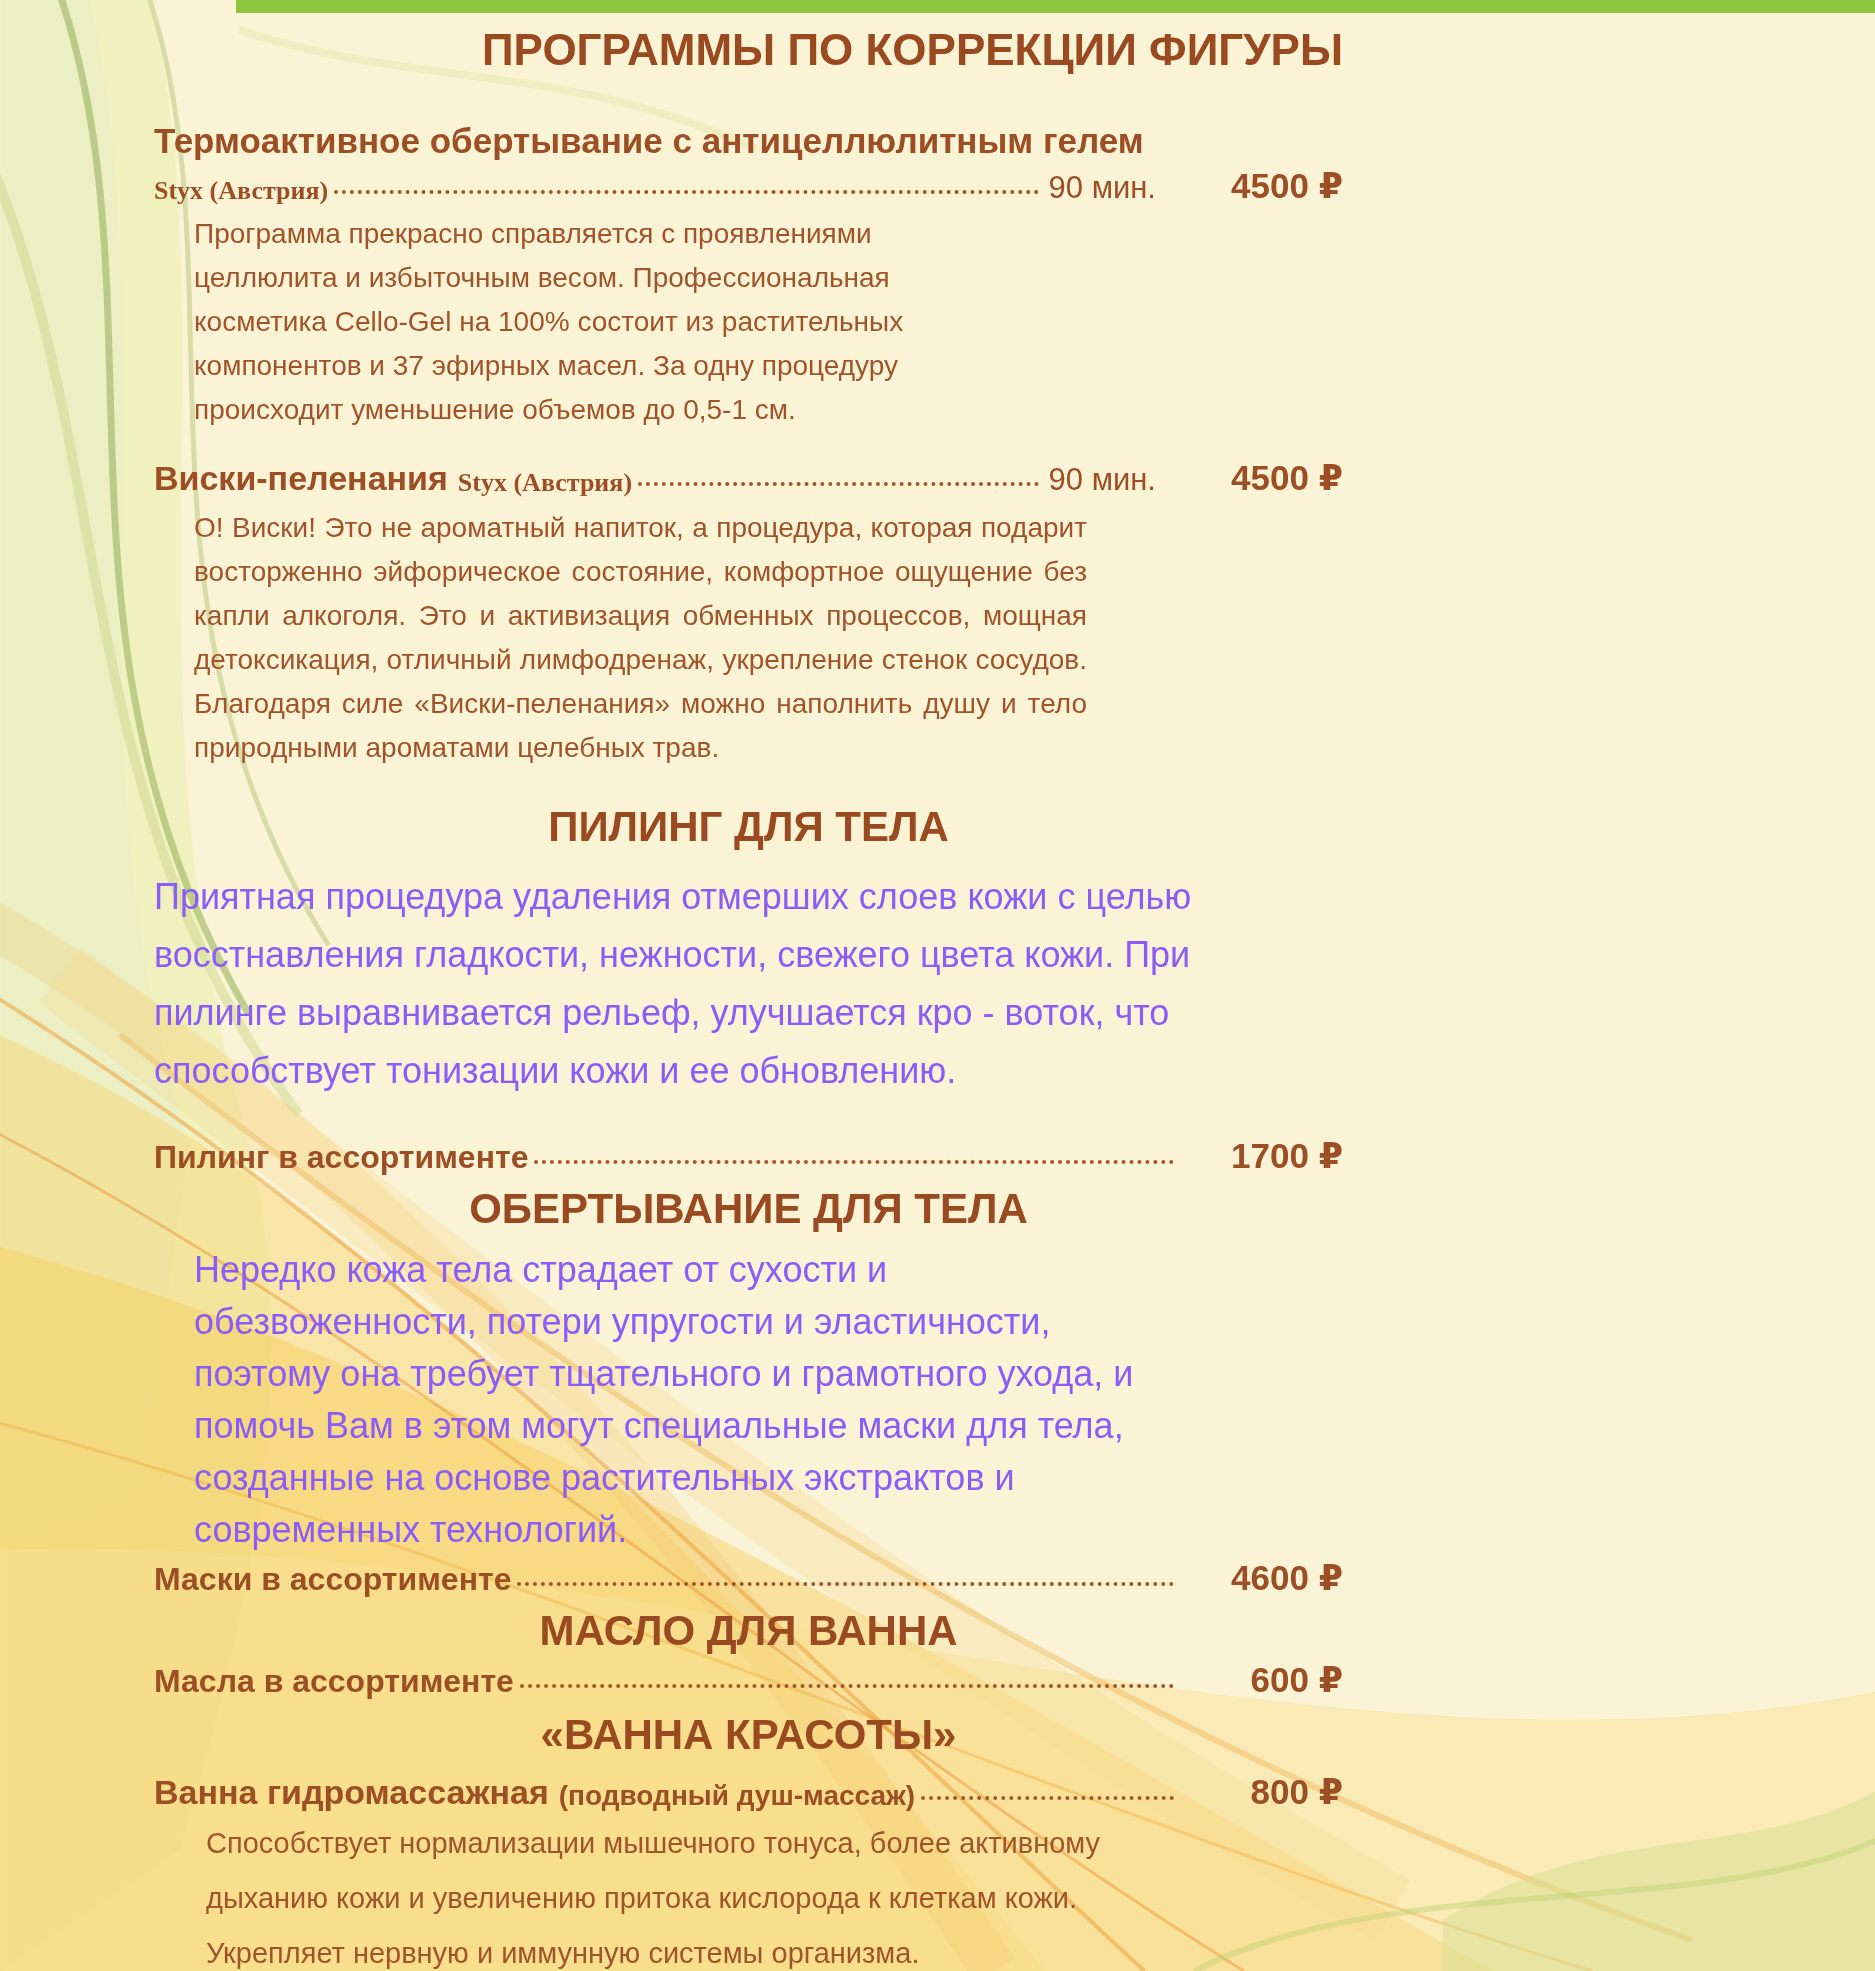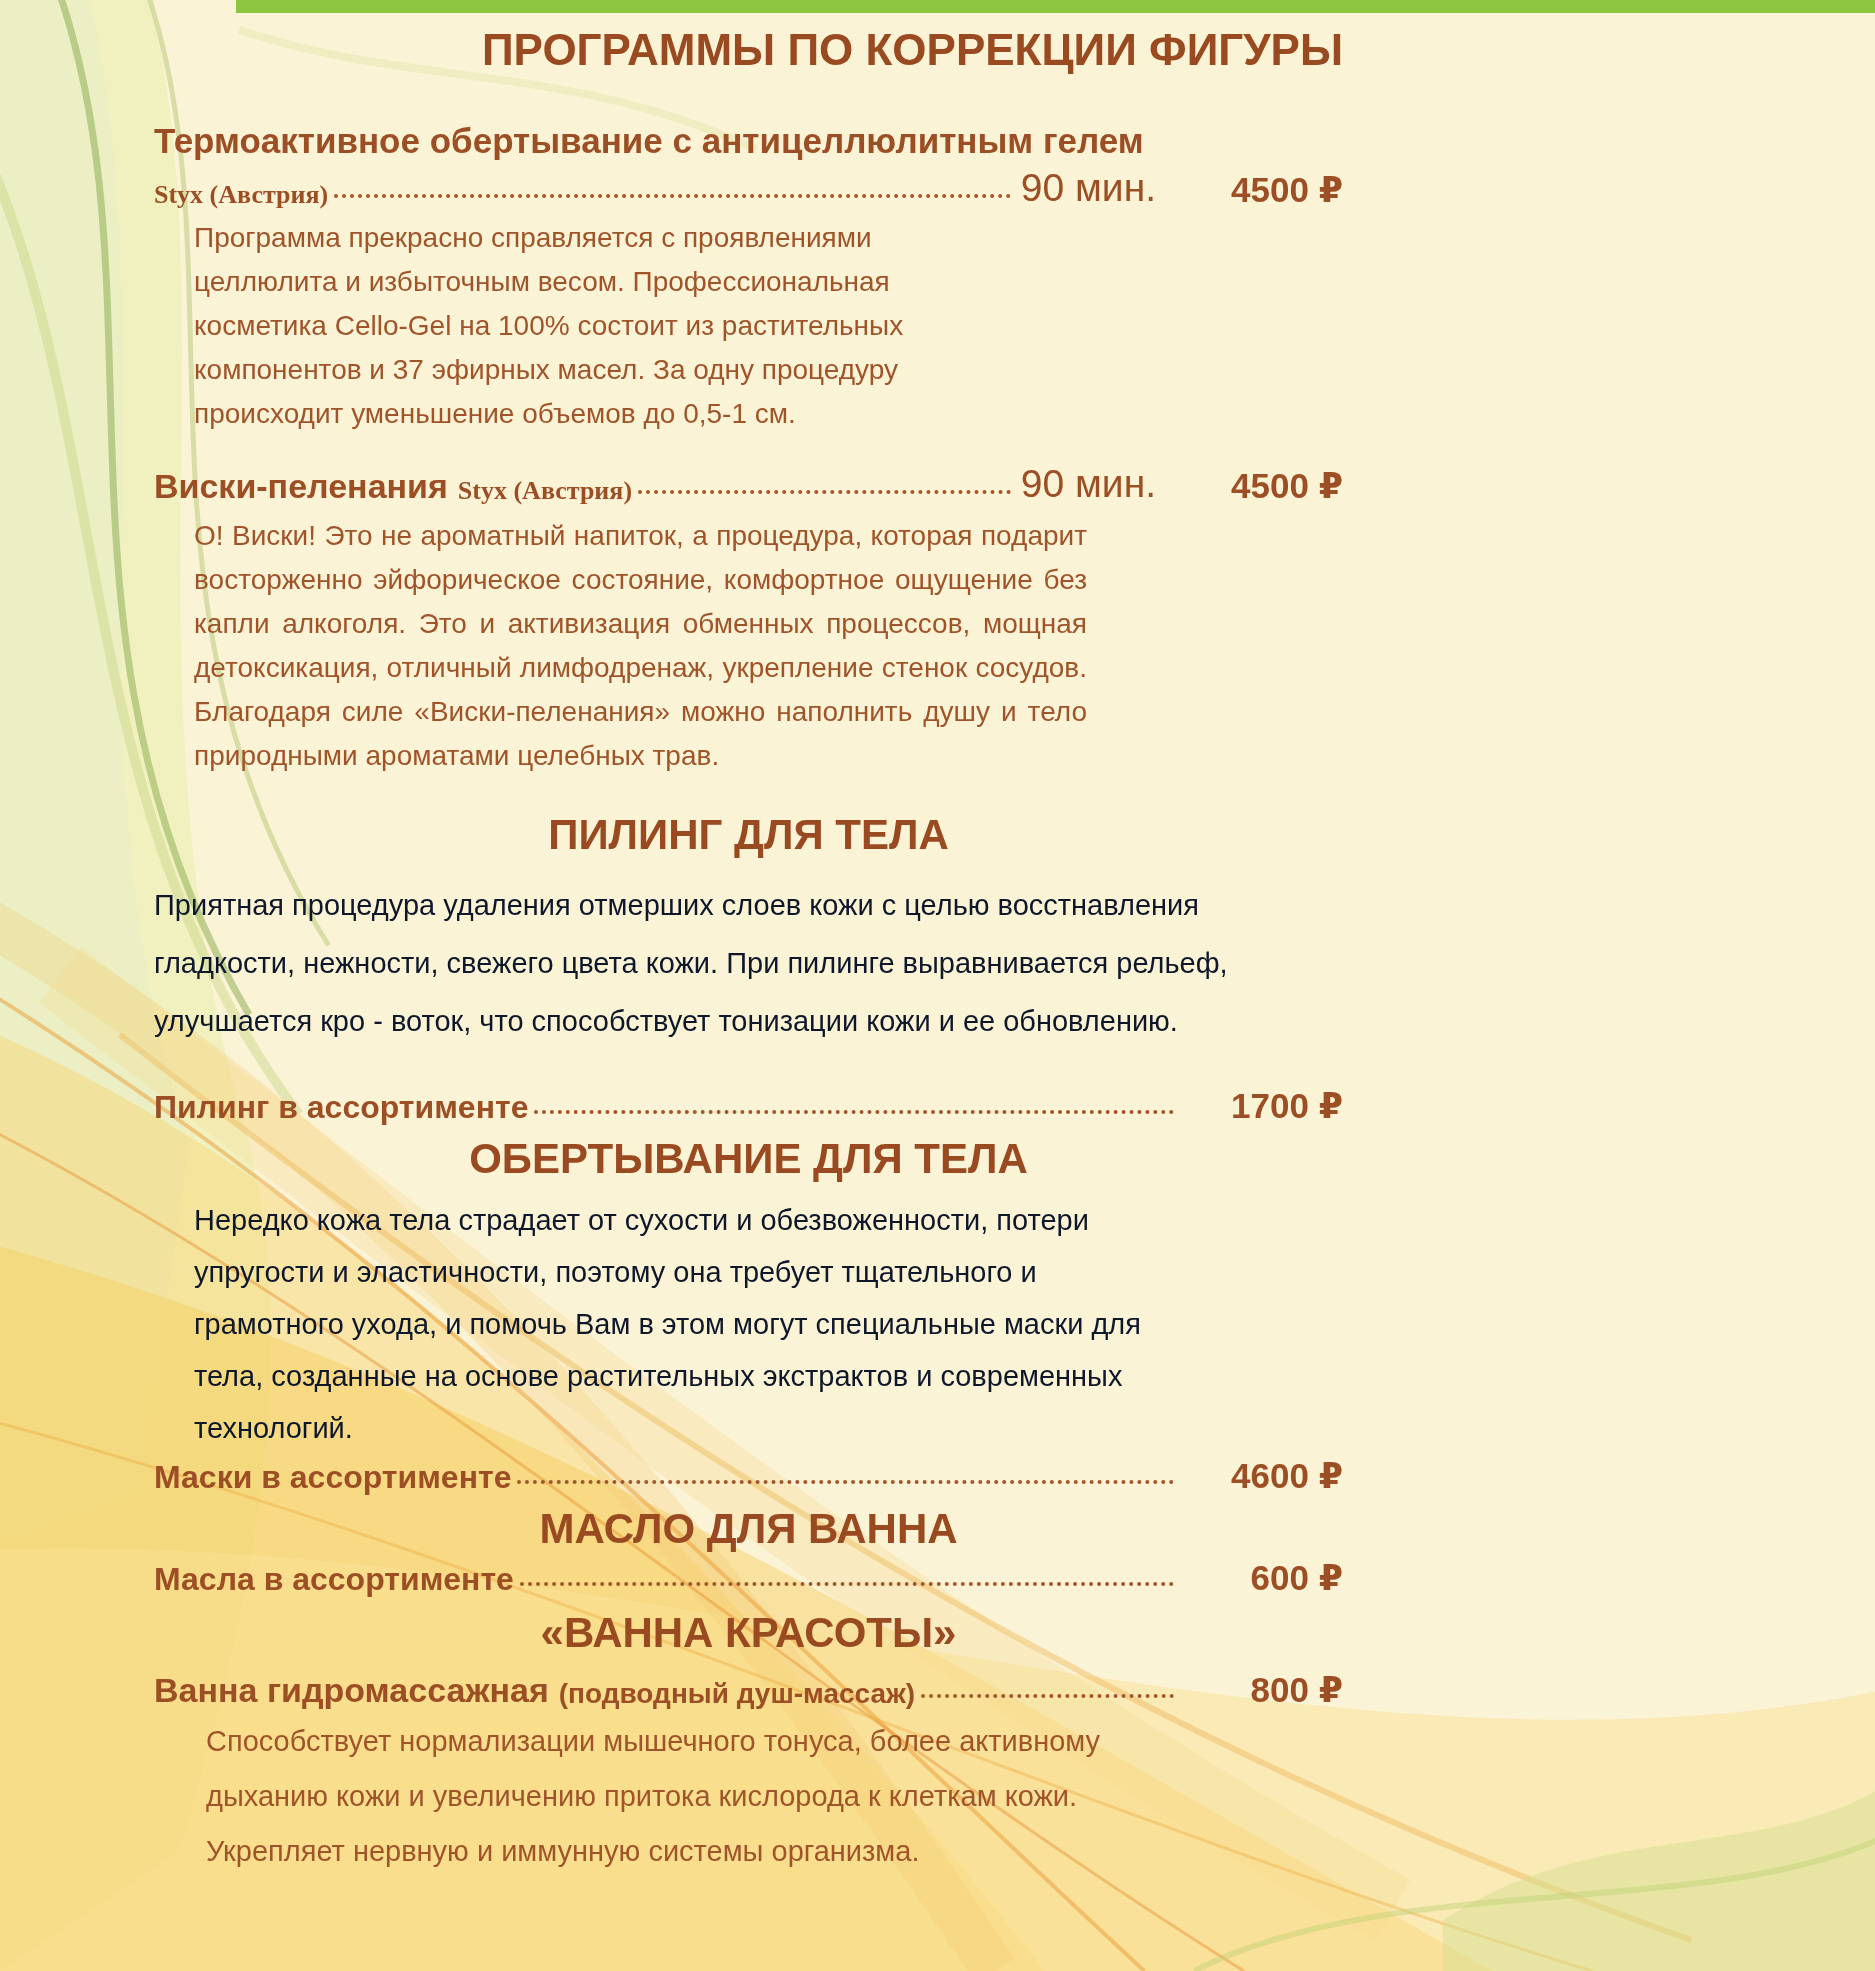--- a/index.html
+++ b/index.html
@@ -82,21 +82,21 @@
     white-space: nowrap;
     margin-left: 10px;
   }
   .leader {
     flex: 1;
     border-bottom: 4px dotted #a3562a;
     margin: 0 10px 12px 6px;
     min-width: 40px;
   }
   .duration {
-    font-size: 39px;
+    font-size: 31px;
     white-space: nowrap;
     margin-right: 28px;
   }
   .price {
     font-size: 35px;
     font-weight: bold;
     min-width: 159px;
     text-align: right;
     white-space: nowrap;
   }
@@ -116,22 +116,22 @@
     font-weight: bold;
     text-align: center;
     color: #9a4a20;
   }
   .mt-peel   { margin-top: 30px; }
   .mt-wrap   { margin-top: 6px; }
   .mt-oil    { margin-top: 6px; }
   .mt-bath   { margin-top: 8px; }
 
   .intro {
-    font-size: 29px;
-    color: #0f172a;
+    font-size: 36px;
+    color: #8b5cf6;
   }
   .intro.peel { line-height: 58px; margin-top: 14px; width: 1075px; }
   .intro.wrap { line-height: 52px; margin: 8px 0 0 40px; width: 947px; }
   .intro.oil  { line-height: 52px; margin: 8px 0 0 40px; width: 980px; }
 
   .assort-row-gap  { margin-top: 36px; }
   .assort-row-tight{ margin-top: 2px; }
   .vanna-row       { margin-top: 10px; }
 
   .final-desc {

